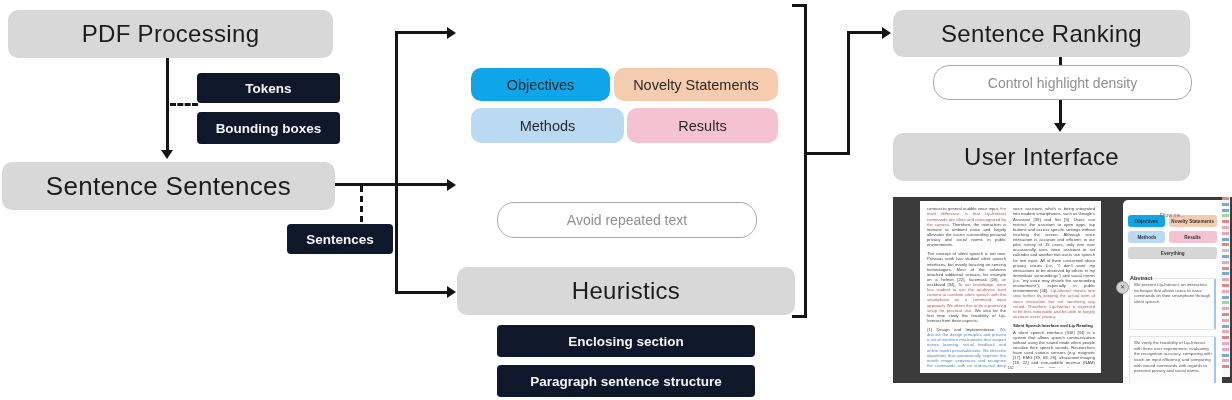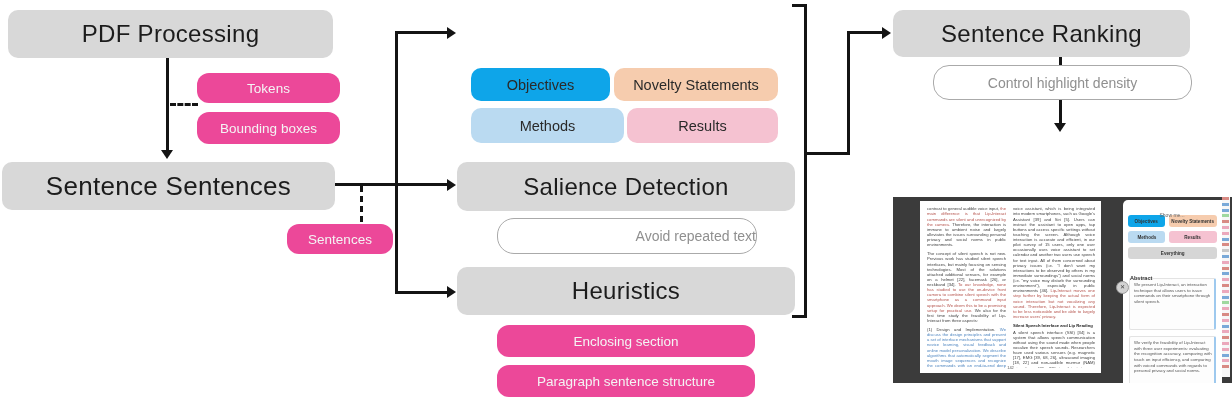--- a/index.html
+++ b/index.html
@@ -1,20 +1,20 @@
 <!DOCTYPE html>
 <html><head>
 <meta charset="utf-8">
 <style>
   html,body{margin:0;padding:0;background:#fff;font-family:"Liberation Sans",sans-serif;}
   #canvas{position:relative;width:1232px;height:400px;background:#fff;overflow:hidden;}
 
   
   .node{position:absolute;background:#d8d8d8;border-radius:10px;display:flex;align-items:center;justify-content:center;color:#1c1c1c;font-size:24px;letter-spacing:.3px;}
-  .dlabel{position:absolute;background:#ec4899;border-radius:12px;display:flex;align-items:center;justify-content:center;color:#f4f4f4;font-size:13.5px;}
+  .dlabel{position:absolute;background:#0f172a;border-radius:4px;display:flex;align-items:center;justify-content:center;color:#f4f4f4;font-size:13.5px;font-weight:bold;}
   .chip{position:absolute;border-radius:10px;display:flex;align-items:center;justify-content:center;color:#2a2a2a;font-size:14.5px;}
   .outline{position:absolute;background:#fff;border:1.5px solid #aaa;border-radius:17px;display:flex;align-items:center;justify-content:center;color:#8f8f8f;font-size:14px;}
   .bg-green{background:#0ea5e9;} .bg-peach{background:#f6ccae;} .bg-blue{background:#badaf1;} .bg-pink{background:#f5c2d1;} .bg-gray{background:#d6d6d6;}
 
   
   .ln{position:absolute;background:#141414;}
   .dash-h{position:absolute;border-top:3px dashed #141414;}
   .dash-v{position:absolute;border-left:3px dashed #141414;}
   .arr-r{position:absolute;width:0;height:0;border-top:6px solid transparent;border-bottom:6px solid transparent;border-left:9px solid #141414;}
   .arr-d{position:absolute;width:0;height:0;border-left:6px solid transparent;border-right:6px solid transparent;border-top:9px solid #141414;}
@@ -86,24 +86,21 @@
   <div class="chip bg-peach" style="left:614px;top:68px;width:164px;height:33px;">
       <span>Novelty Statements</span>
     </div>
   <div class="chip bg-blue" style="left:471px;top:108px;width:153px;height:35px;">
       <span>Methods</span>
     </div>
   <div class="chip bg-pink" style="left:627px;top:108px;width:151px;height:35px;">
       <span>Results</span>
     </div>
 
-  <div class="node" style="left:457px;top:162px;width:338px;height:49px;">
-      <span>Salience Detection</span>
-    </div>
-  <div class="outline" style="left:497px;top:218px;width:258px;height:34px;justify-content:flex-end;">
+  <div class="outline" style="left:497px;top:202px;width:258px;height:34px;">
       <span>Avoid repeated text</span>
     </div>
 
   <div class="node" style="left:457px;top:267px;width:338px;height:48px;">
       <span>Heuristics</span>
     </div>
   <div class="dlabel" style="left:497px;top:325px;width:258px;height:32px;">
       <span>Enclosing section</span>
     </div>
   <div class="dlabel" style="left:497px;top:365px;width:258px;height:32px;">
@@ -119,20 +116,23 @@
   <div class="arr-r" style="left:882px;top:27px;"></div>
 
   <div class="node" style="left:893px;top:10px;width:297px;height:47px;">
       <span>Sentence Ranking</span>
     </div>
   <div class="ln" style="left:1059px;top:57px;width:3px;height:67px;"></div>
   <div class="arr-d" style="left:1054px;top:123px;"></div>
   <div class="outline" style="left:933px;top:65px;width:257px;height:33px;border-radius:16px;text-align:center;">
       <span>Control highlight density</span>
     </div>
+  <div class="node" style="left:893px;top:133px;width:297px;height:48px;">
+      <span>User Interface</span>
+    </div>
 
   <div id="shot">
     <div id="page">
       <div class="pcol" style="left:7px;width:79px;height:162px;">
           <div class="pgtxt" id="col1">
             <p><span>contrast to general audible voice input, </span><span class="hl-r">the main difference is that Lip-Interact commands are silent and unrecognized by the camera.</span><span> Therefore, the interaction is immune to ambient noise and largely alleviates the issues surrounding personal privacy and social norms in public environments.</span></p>
             <p><span>The concept of silent speech is not new. Previous work has studied silent speech interfaces, but mainly focusing on sensing technologies. Most of the solutions attached additional sensors, for example on a helmet [22], facemask [26], or neckband [34]. </span><span class="hl-r">To our knowledge, none has studied to use the on-device front camera to combine silent speech with the smartphone as a command input approach. We deem this to be a promising setup for practical use.</span><span> We also for the first time study the feasibility of Lip-Interact from three aspects:</span></p>
             <p><span>(1) Design and Implementation. </span><span class="hl-b">We discuss the design principles and present a set of interface mechanisms that support novice learning, visual feedback and online model personalization. We describe algorithms that automatically segment the mouth image sequences and recognize the commands with an end-to-end deep learning model.</span><span> We finally implement a working Lip-Interact system that allows users to operate the smartphone in real time. (2) Accuracy. We collect silent speech data of 44 commands from 22 participants. The commands cover both system level functions (launching apps, system quick settings, and handling pop-up windows) and application-level ones (Notepad and WeChat). </span></p>
           </div>
         </div>

